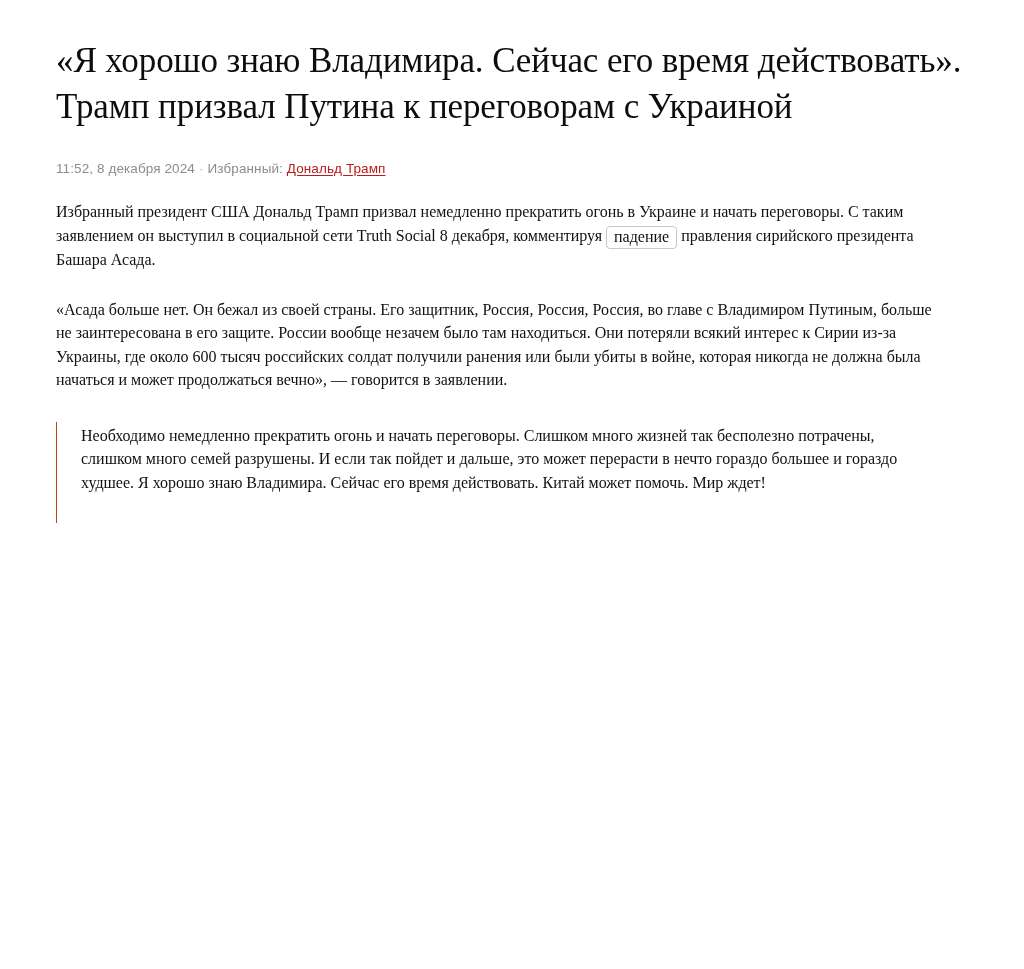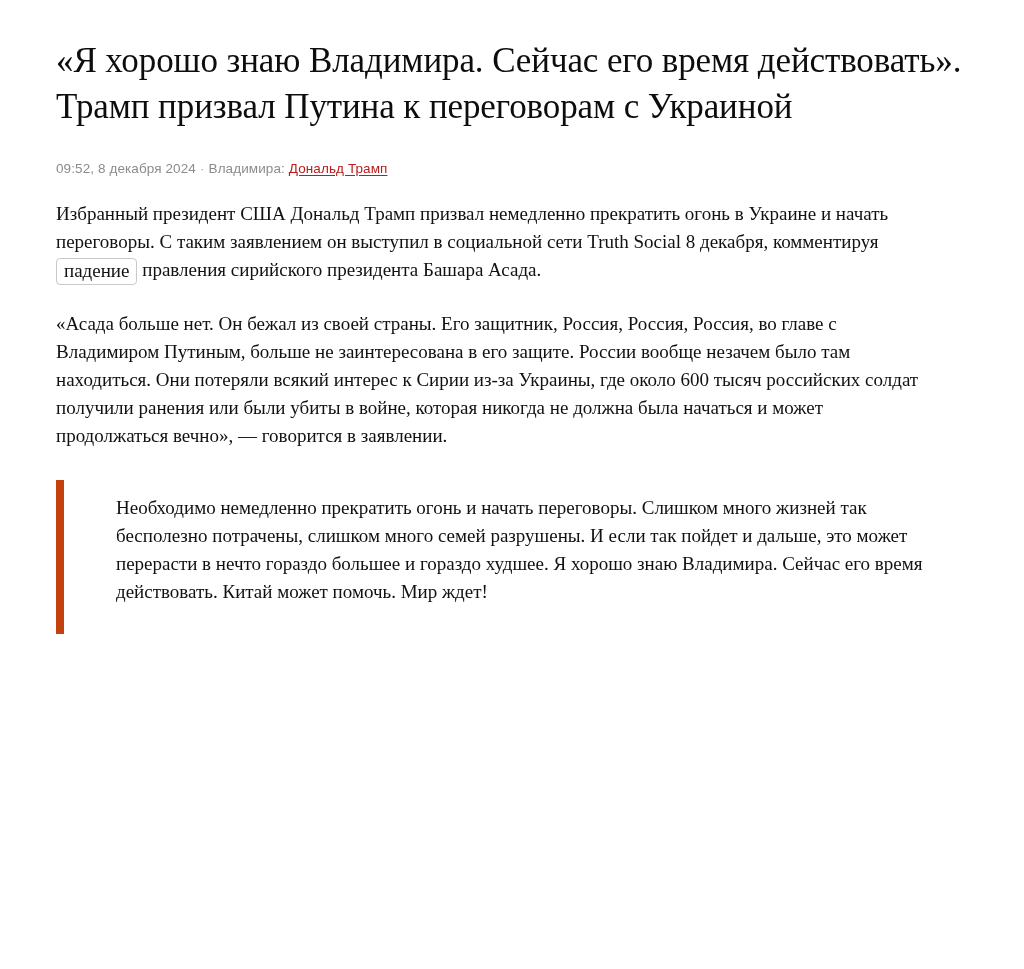--- a/index.html
+++ b/index.html
@@ -49,61 +49,61 @@
   .meta a.source-link {
     color: #b91c1c;
     text-decoration: underline;
     text-underline-offset: 2px;
   }
   .body {
     margin-top: 24px;
   }
   .body p {
     font-family: "Liberation Serif", serif;
-    font-size: 19px;
+    font-size: 16px;
     line-height: 1.47;
     color: #111111;
-    margin: 12px 0 26px 0;
+    margin: 0 0 26px 0;
     max-width: 880px;
   }
   .term-box {
     display: inline-block;
     border: 1px solid #c9c9c9;
     border-radius: 4px;
     padding: 1px 7px 2px 7px;
     line-height: 1.18;
     background: #ffffff;
     cursor: pointer;
     position: relative;
     top: 1px;
   }
   blockquote {
     margin: 30px 0 0 0;
-    padding: 2px 0 2px 52px;
-    border-left: 8px solid #c2410c;
+    padding: 2px 0 2px 24px;
+    border-left: 1px solid #c2410c;
     max-width: 840px;
   }
   blockquote p {
     font-family: "Liberation Serif", serif;
     font-size: 21.5px;
     line-height: 1.47;
     color: #111111;
     margin: 0;
   }
 </style>
 </head>
 <body>
 
 <div class="page">
   <article class="article">
 
     <h1 class="headline">«Я хорошо знаю Владимира. Сейчас его время действовать». Трамп призвал Путина к переговорам с Украиной</h1>
 
     <div class="meta">
-      <span>09:52, 8 декабря 2024</span><span class="sep">·</span><span class="source-label">Владимира:</span>
+      <span>11:52, 8 декабря 2024</span><span class="sep">·</span><span class="source-label">Избранный:</span>
       <a class="source-link" href="#">Дональд Трамп</a>
     </div>
 
     <div class="body">
 
       <p><span>Избранный президент США Дональд Трамп призвал немедленно прекратить огонь в Украине и начать переговоры. С таким заявлением он выступил в социальной сети Truth Social 8 декабря, комментируя </span><span class="term-box">падение</span><span> правления сирийского президента Башара Асада.</span></p>
 
       <p>«Асада больше нет. Он бежал из своей страны. Его защитник, Россия, Россия, Россия, во главе с Владимиром Путиным, больше не заинтересована в его защите. России вообще незачем было там находиться. Они потеряли всякий интерес к Сирии из-за Украины, где около 600 тысяч российских солдат получили ранения или были убиты в войне, которая никогда не должна была начаться и может продолжаться вечно», — говорится в заявлении.</p>
 
 

